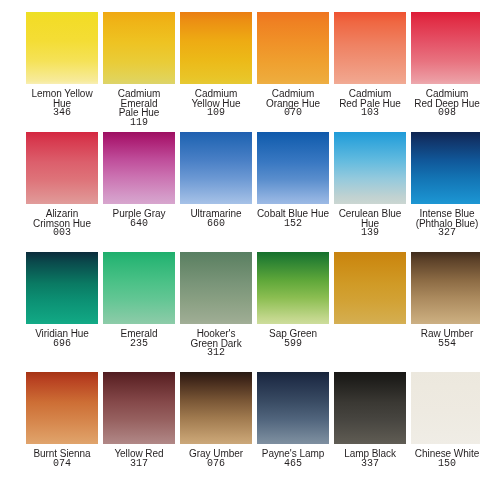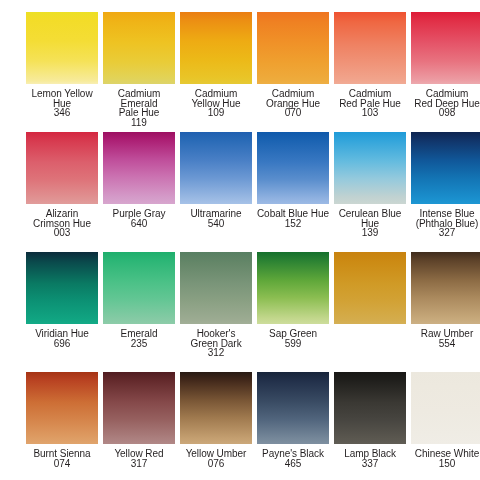--- a/index.html
+++ b/index.html
@@ -50,20 +50,21 @@
     line-height: 9.6px;
     letter-spacing: -0.05px;
     color: #231f20;
   }
   .swatch-name {
     display: block;
     white-space: pre-line;
   }
   .swatch-code {
     display: block;
+    font-family: Liberation Mono, monospace;
   }
 </style>
 </head>
 <body>
 
 <div id="chart-sheet">
   <div class="swatch-grid">
       <div class="swatch-cell">
         <div class="swatch-chip" style="background: linear-gradient(rgb(236, 224, 36) 0%, rgb(243, 220, 40) 10%, rgb(244, 221, 53) 40%, rgb(245, 226, 87) 68%, rgb(247, 235, 156) 96%, rgb(248, 239, 180) 100%);"></div>
         <div class="swatch-caption">
@@ -123,21 +124,21 @@
         <div class="swatch-chip" style="background: linear-gradient(rgb(156, 15, 97) 0%, rgb(171, 29, 114) 10%, rgb(191, 77, 154) 38%, rgb(203, 114, 177) 62%, rgb(212, 154, 200) 90%, rgb(215, 166, 206) 100%);"></div>
         <div class="swatch-caption">
           <span class="swatch-name">Purple Gray</span>
           <span class="swatch-code">640</span>
         </div>
       </div>
       <div class="swatch-cell">
         <div class="swatch-chip" style="background: linear-gradient(rgb(31, 95, 176) 0%, rgb(42, 107, 183) 12%, rgb(74, 128, 198) 40%, rgb(107, 152, 211) 64%, rgb(154, 185, 227) 92%, rgb(166, 194, 232) 100%);"></div>
         <div class="swatch-caption">
           <span class="swatch-name">Ultramarine</span>
-          <span class="swatch-code">540</span>
+          <span class="swatch-code">660</span>
         </div>
       </div>
       <div class="swatch-cell">
         <div class="swatch-chip" style="background: linear-gradient(rgb(15, 89, 171) 0%, rgb(27, 99, 178) 12%, rgb(57, 120, 194) 42%, rgb(90, 142, 205) 66%, rgb(143, 177, 224) 92%, rgb(156, 186, 229) 100%);"></div>
         <div class="swatch-caption">
           <span class="swatch-name">Cobalt Blue Hue</span>
           <span class="swatch-code">152</span>
         </div>
       </div>
       <div class="swatch-cell">
@@ -205,28 +206,28 @@
       <div class="swatch-cell">
         <div class="swatch-chip" style="background: linear-gradient(rgb(80, 28, 32) 0%, rgb(100, 42, 44) 12%, rgb(133, 73, 74) 42%, rgb(150, 96, 95) 66%, rgb(171, 127, 126) 92%, rgb(177, 136, 135) 100%);"></div>
         <div class="swatch-caption">
           <span class="swatch-name">Yellow Red</span>
           <span class="swatch-code">317</span>
         </div>
       </div>
       <div class="swatch-cell">
         <div class="swatch-chip" style="background: linear-gradient(rgb(39, 26, 19) 0%, rgb(67, 41, 27) 12%, rgb(122, 87, 54) 40%, rgb(160, 122, 79) 64%, rgb(196, 159, 112) 92%, rgb(203, 168, 122) 100%);"></div>
         <div class="swatch-caption">
-          <span class="swatch-name">Yellow Umber</span>
+          <span class="swatch-name">Gray Umber</span>
           <span class="swatch-code">076</span>
         </div>
       </div>
       <div class="swatch-cell">
         <div class="swatch-chip" style="background: linear-gradient(rgb(23, 36, 58) 0%, rgb(34, 48, 74) 12%, rgb(58, 76, 100) 42%, rgb(81, 101, 125) 66%, rgb(117, 135, 153) 92%, rgb(126, 143, 160) 100%);"></div>
         <div class="swatch-caption">
-          <span class="swatch-name">Payne's Black</span>
+          <span class="swatch-name">Payne's Lamp</span>
           <span class="swatch-code">465</span>
         </div>
       </div>
       <div class="swatch-cell">
         <div class="swatch-chip" style="background: linear-gradient(rgb(24, 23, 21) 0%, rgb(32, 31, 28) 12%, rgb(58, 56, 51) 42%, rgb(71, 69, 64) 66%, rgb(90, 87, 79) 92%, rgb(96, 93, 85) 100%);"></div>
         <div class="swatch-caption">
           <span class="swatch-name">Lamp Black</span>
           <span class="swatch-code">337</span>
         </div>
       </div>

